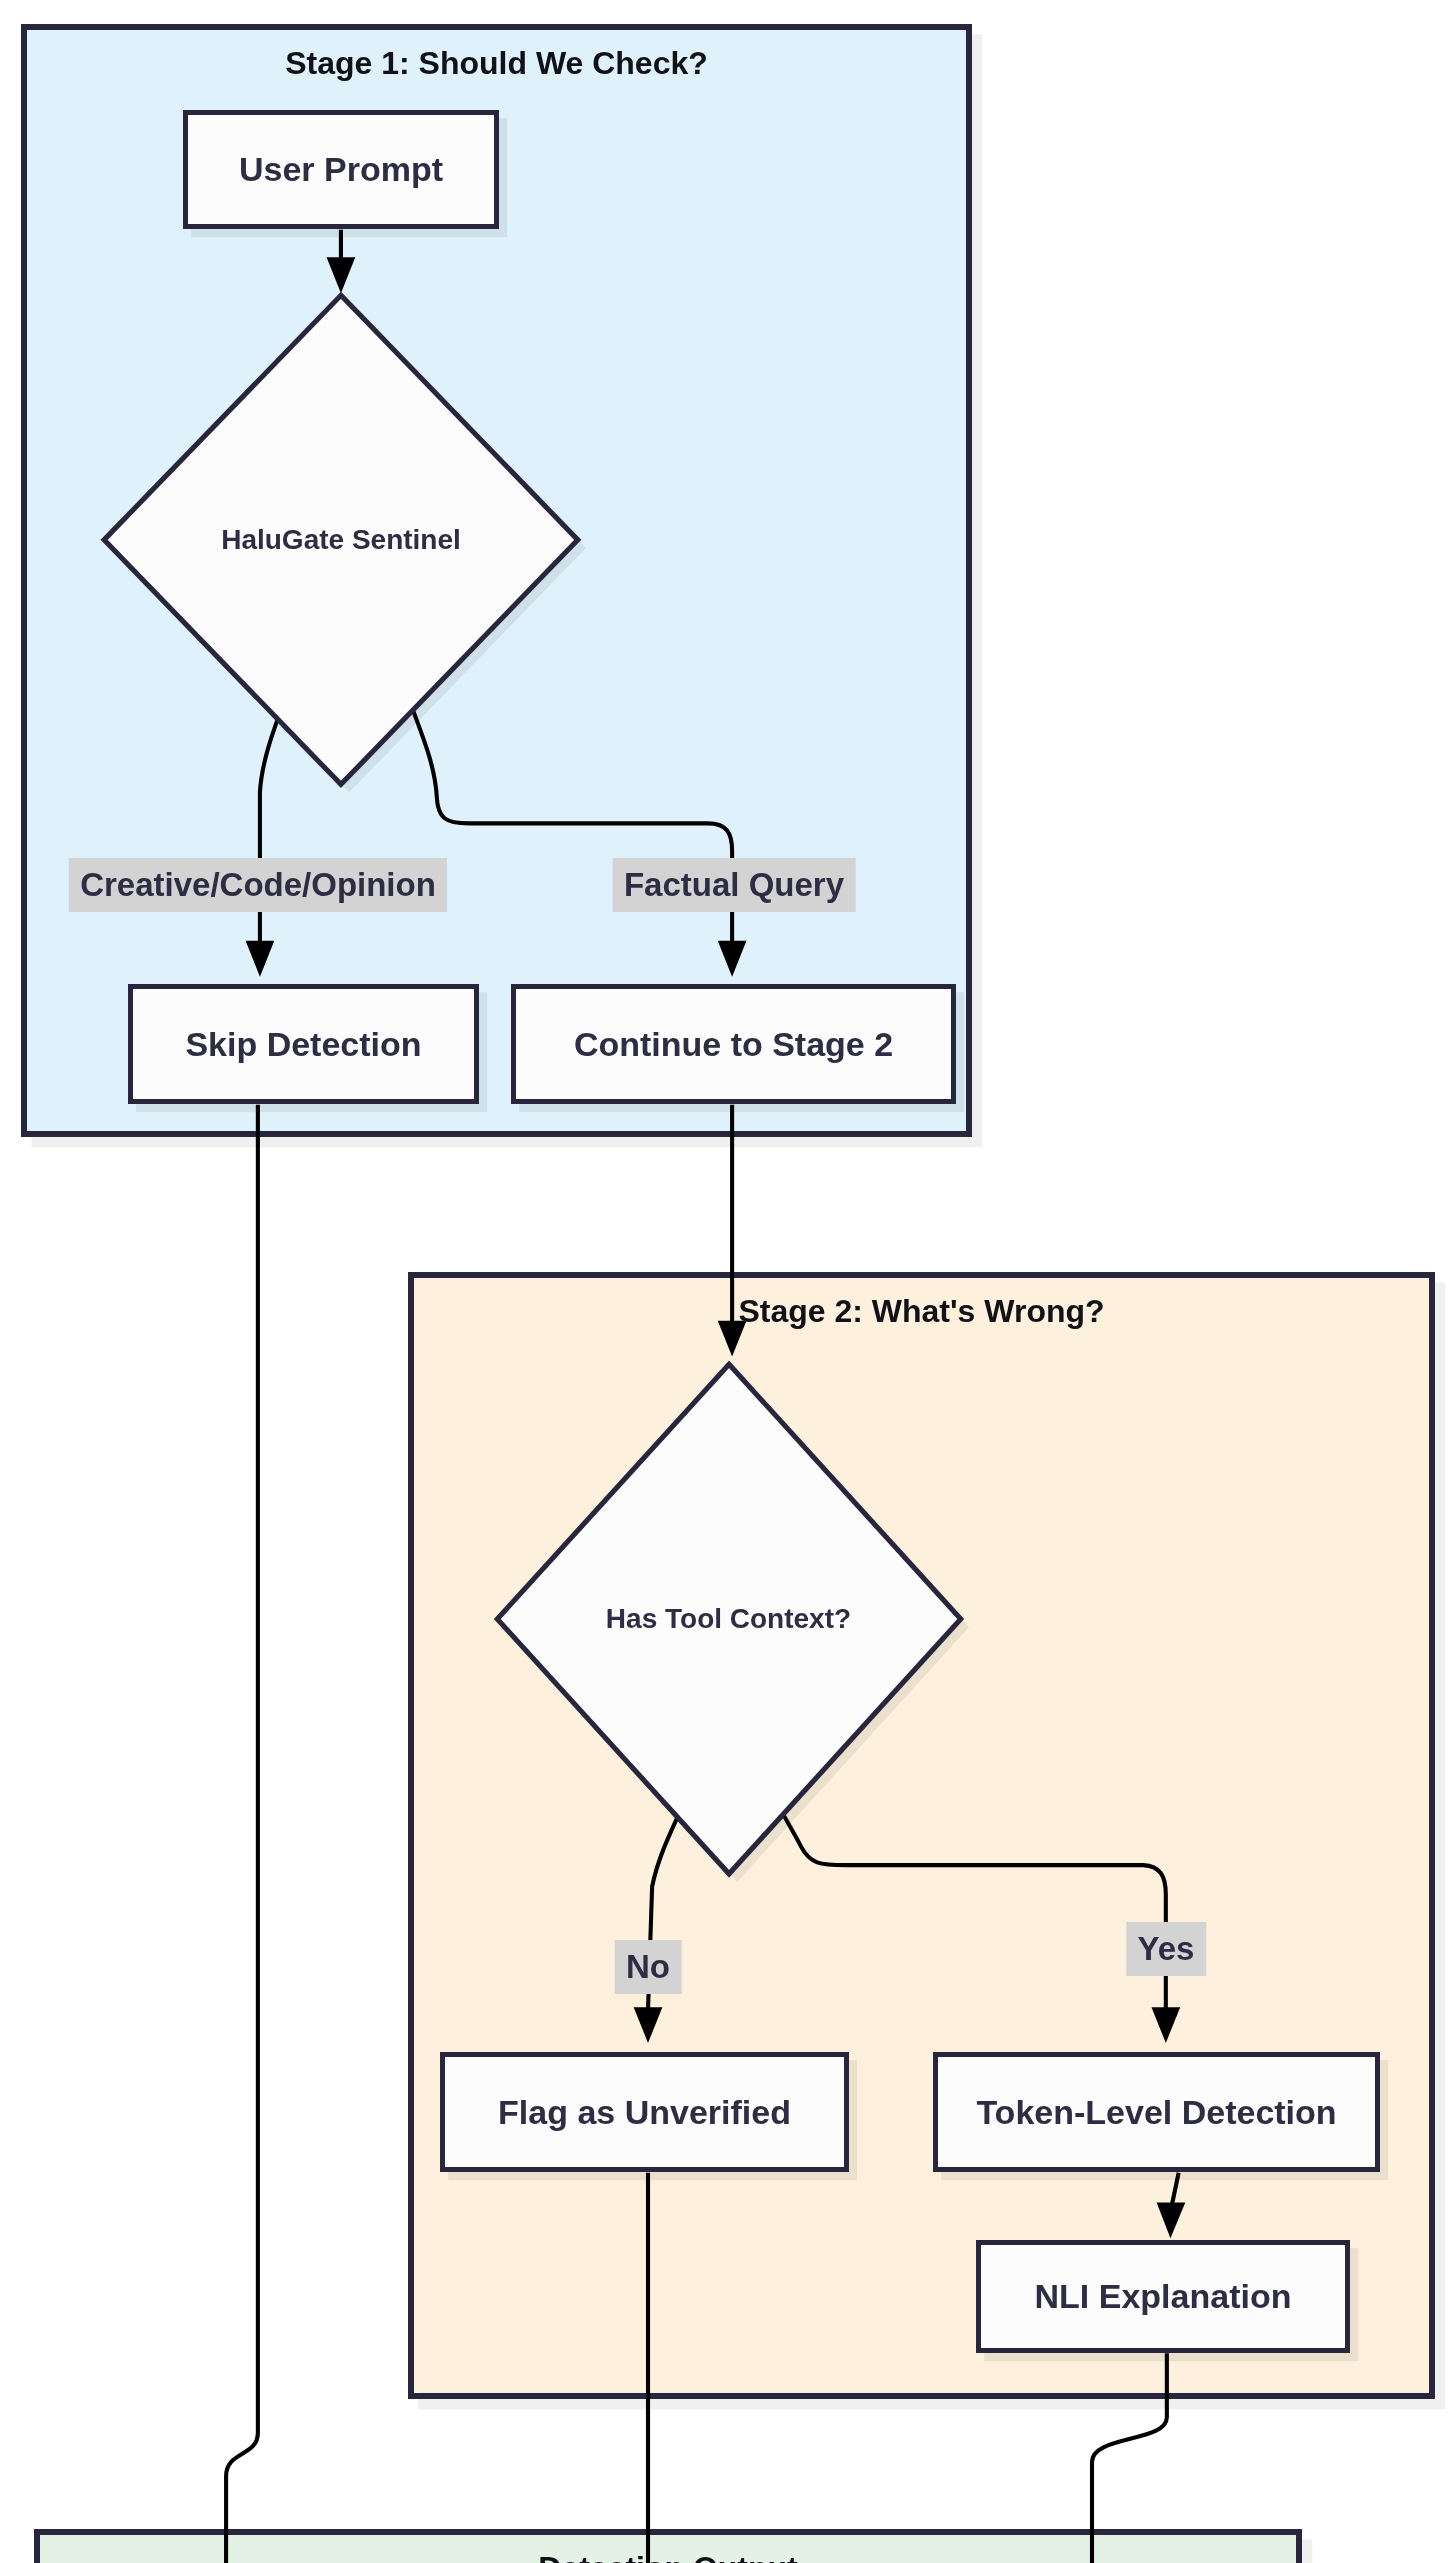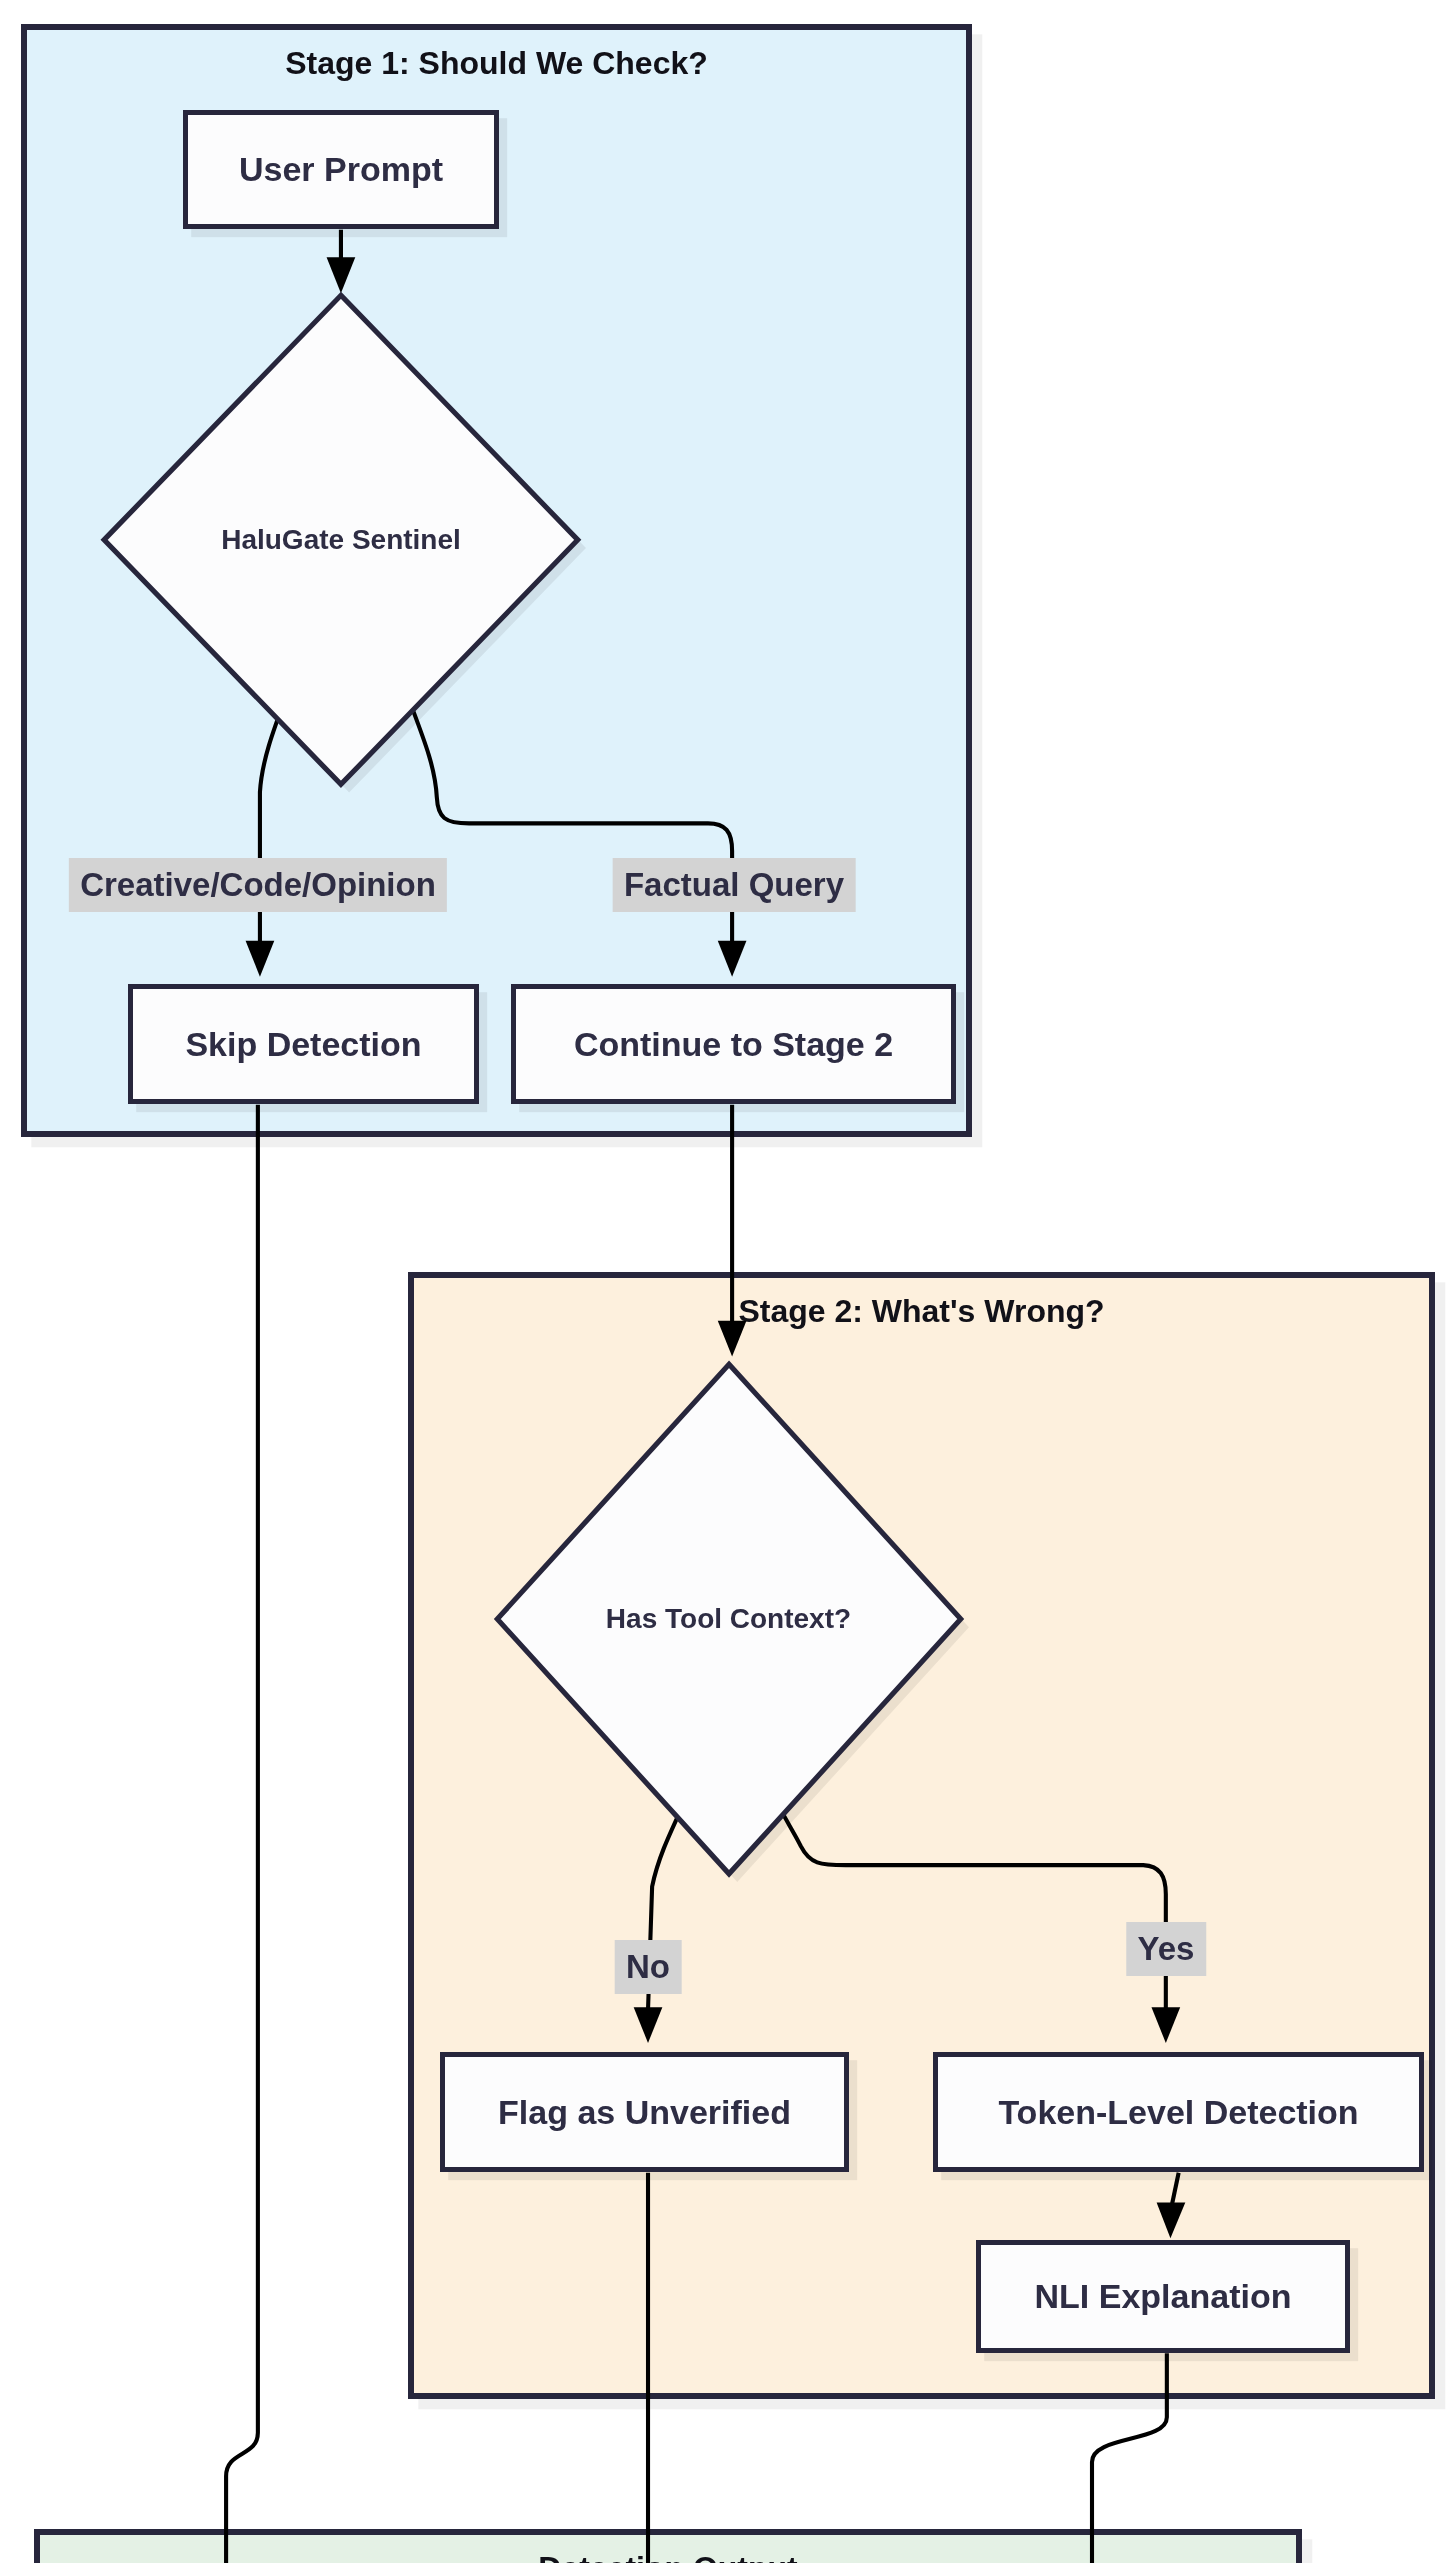--- a/index.html
+++ b/index.html
@@ -33,21 +33,21 @@
   
   .edge-label{position:absolute;z-index:6;transform:translateX(-50%);
         background:var(--edge-label-bg,#d3d3d3);color:var(--node-text,#2e2d44);
         font-size:33px;font-weight:700;line-height:1;padding:10.3px 11.3px;white-space:nowrap;}
 
   
   .n-user-prompt      {left:183px; top:110px;  width:316px; height:119px;}
   .n-skip-detection   {left:84px; top:984px; width:351px; height:120px;margin-left:44px;}
   .n-continue-stage2  {left:511px; top:984px; width:445px; height:120px;}
   .n-flag-unverified  {left:440px; top:2052px; width:409px; height:120px;}
-  .n-token-level      {left:933px;top:2052px; width:491px; height:120px;}
+  .n-token-level      {left:933px;top:2052px; width:447px; height:120px;}
   .n-nli-explanation  {left:976px;top:2240px; width:374px; height:113px;}
   .d-halugate {left:104px; top:295px;  width:474px; height:489px;}
   .d-hastool  {left:497px; top:1364px; width:463px; height:510px;}
 </style>
 </head>
 <body>
 
 <div class="canvas">
 
   <section class="container stage1">

